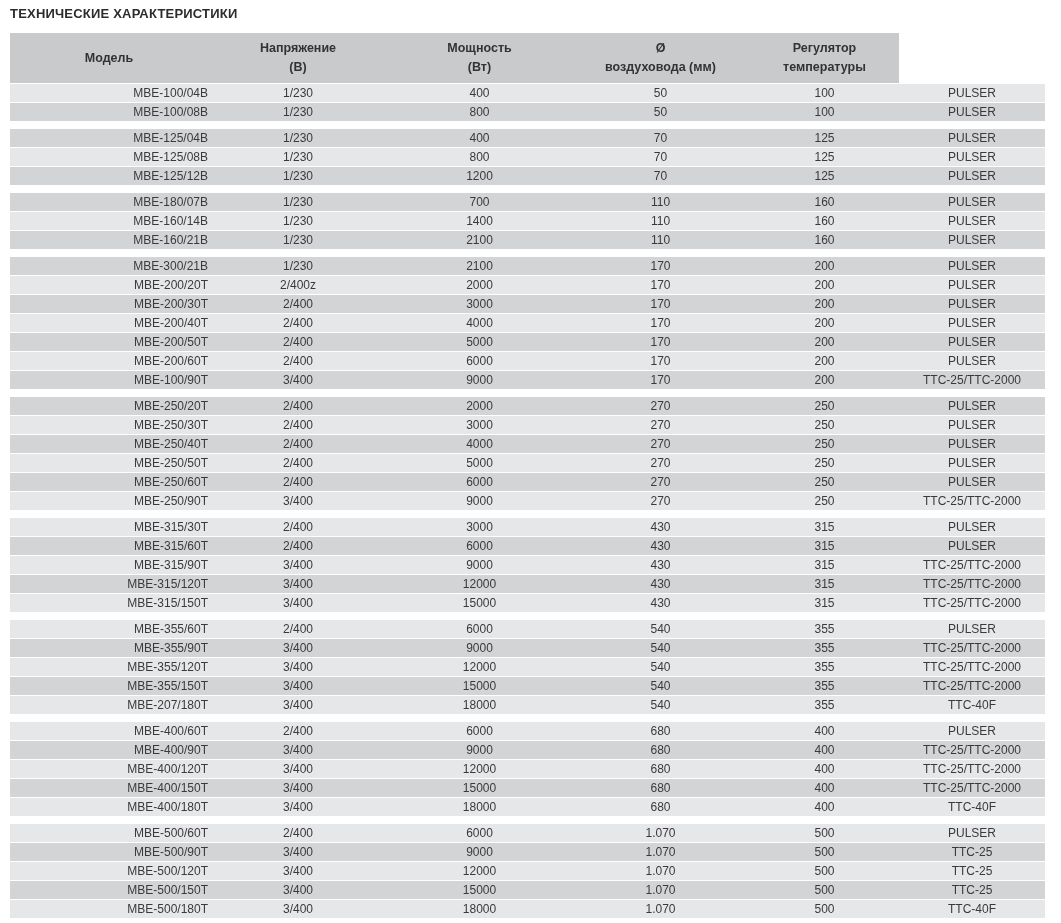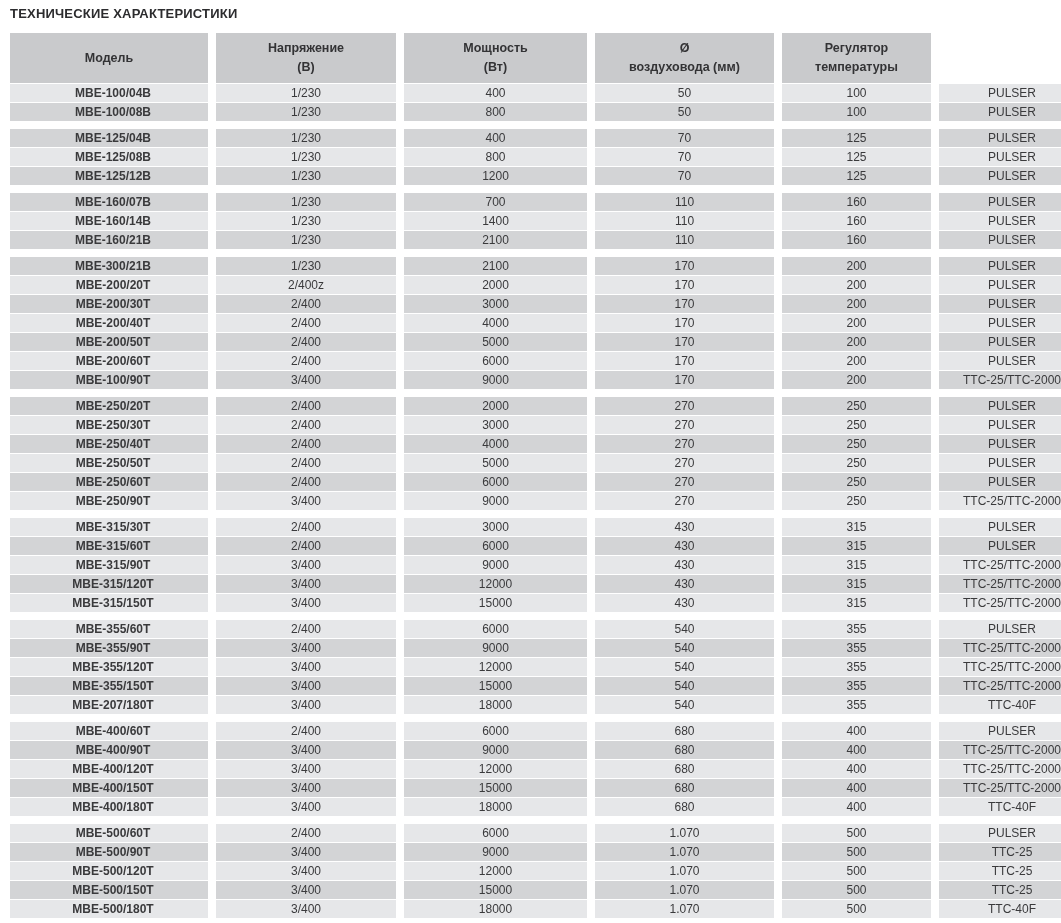--- a/index.html
+++ b/index.html
@@ -19,41 +19,41 @@
   }
   .page{padding:6px 8px 0 10px;}
   .page-title{
     font-size:13px;font-weight:700;color:var(--title);
     letter-spacing:.2px;margin:0 0 12px 0;
   }
   .table{width:1043px;}
   .grid-row{
     display:grid;
     grid-template-columns:198px 180px 183px 179px 149px 146px;
-    column-gap:8px;
+    column-gap:0;
   }
   .thead .hcell{
     background:var(--header-bg);
     height:50px;
     display:flex;flex-direction:column;align-items:center;justify-content:center;
     font-weight:700;font-size:12.5px;line-height:1.5;
     text-align:center;color:#333335;
   }
   .tbody{margin-top:1px;}
   .group{margin-bottom:8px;}
   .group:last-child{margin-bottom:0;margin-top:8px;}
   .row{margin-bottom:1px;}
   .row .cell{
     height:18px;line-height:18px;
     font-size:12px;text-align:center;
     white-space:nowrap;overflow:hidden;
   }
   .row.light .cell{background:var(--row-light);}
   .row.dark .cell{background:var(--row-dark);}
-  .row .cell:first-child{text-align:center;padding-left:8px;font-weight:bold;}
+  .row .cell:first-child{text-align:right;padding-left:8px;}
 </style>
 </head>
 <body>
 
 <div class="page">
   <h1 class="page-title">ТЕХНИЧЕСКИЕ ХАРАКТЕРИСТИКИ</h1>
 
   <div class="table">
     <div class="thead grid-row" id="thead">
         <div class="hcell">
@@ -116,21 +116,21 @@
             <div class="cell">MBE-125/12B</div>
             <div class="cell">1/230</div>
             <div class="cell">1200</div>
             <div class="cell">70</div>
             <div class="cell">125</div>
             <div class="cell">PULSER</div>
           </div>
         </div>
         <div class="group">
           <div class="row grid-row dark">
-            <div class="cell">MBE-160/07B</div>
+            <div class="cell">MBE-180/07B</div>
             <div class="cell">1/230</div>
             <div class="cell">700</div>
             <div class="cell">110</div>
             <div class="cell">160</div>
             <div class="cell">PULSER</div>
           </div>
           <div class="row grid-row light">
             <div class="cell">MBE-160/14B</div>
             <div class="cell">1/230</div>
             <div class="cell">1400</div>

